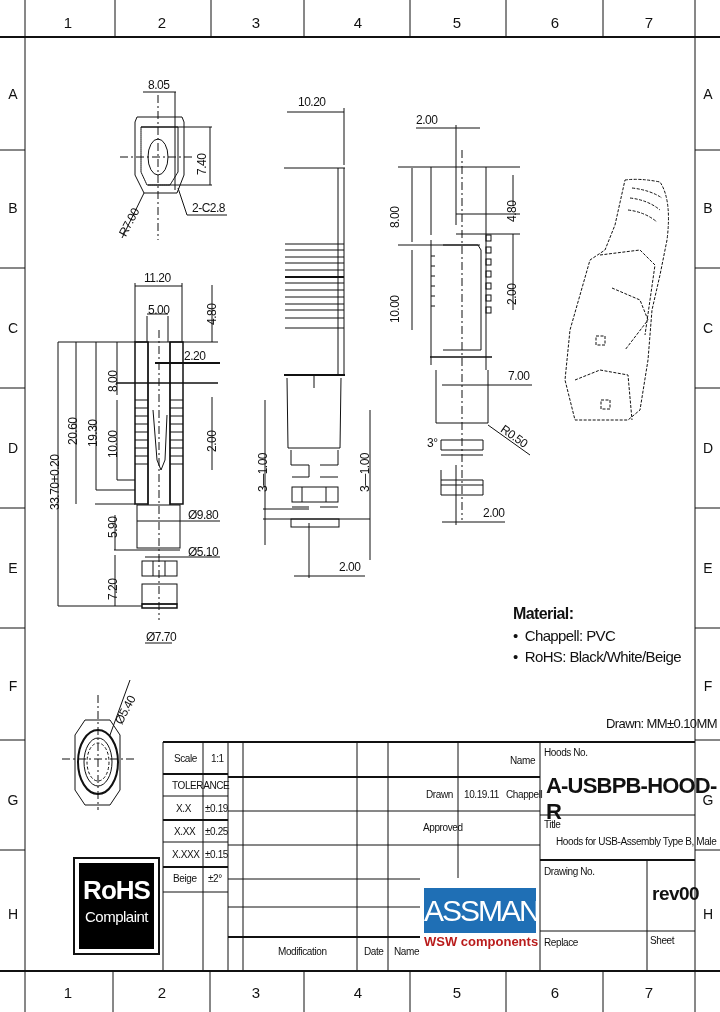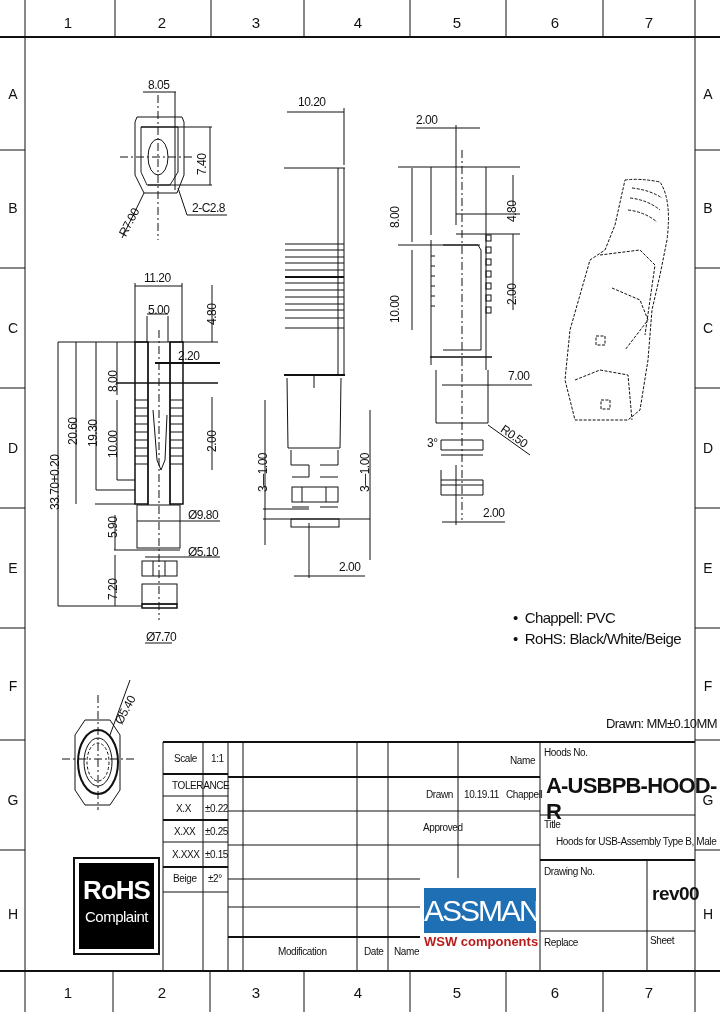--- a/index.html
+++ b/index.html
@@ -329,21 +329,21 @@
   <span class="dim" style="left:148px;top:78px">8.05</span>
   <span class="dim v" style="left:195px;top:175px">7.40</span>
   <span class="dim rot" style="left:116px;top:232px;transform:rotate(-62deg)">R7.00</span>
   <span class="dim" style="left:192px;top:201px">2-C2.8</span>
 </div>
 
 <div>
   <span class="dim" style="left:144px;top:271px">11.20</span>
   <span class="dim" style="left:148px;top:303px">5.00</span>
   <span class="dim v" style="left:205px;top:325px">4.80</span>
-  <span class="dim" style="left:178px;top:349px">2.20</span>
+  <span class="dim" style="left:184px;top:349px">2.20</span>
   <span class="dim v" style="left:48px;top:510px">33.70+0.20</span>
   <span class="dim v" style="left:66px;top:445px">20.60</span>
   <span class="dim v" style="left:86px;top:447px">19.30</span>
   <span class="dim v" style="left:106px;top:392px">8.00</span>
   <span class="dim v" style="left:106px;top:458px">10.00</span>
   <span class="dim v" style="left:205px;top:452px">2.00</span>
   <span class="dim v" style="left:106px;top:538px">5.90</span>
   <span class="dim v" style="left:106px;top:600px">7.20</span>
   <span class="dim" style="left:188px;top:508px">Ø9.80</span>
   <span class="dim" style="left:188px;top:545px">Ø5.10</span>
@@ -367,38 +367,39 @@
   <span class="dim v" style="left:505px;top:222px">4.80</span>
   <span class="dim v" style="left:388px;top:323px">10.00</span>
   <span class="dim v" style="left:505px;top:305px">2.00</span>
   <span class="dim" style="left:508px;top:369px">7.00</span>
   <span class="dim" style="left:427px;top:436px">3°</span>
   <span class="dim rot" style="left:506px;top:422px;transform:rotate(35deg)">R0.50</span>
   <span class="dim" style="left:483px;top:506px">2.00</span>
 </div>
 
 <div class="material">
+  <div class="mt-title">Material:</div>
   <div class="mt-item">Chappell: PVC</div>
   <div class="mt-item">RoHS: Black/White/Beige</div>
 </div>
 <div class="unit">Drawn: MM±0.10MM</div>
 
 <div class="rohs">
   <div class="rohs-inner">
     <div class="rohs-big">RoHS</div>
     <div class="rohs-small">Complaint</div>
   </div>
 </div>
 
 <div>
   <span class="tb" style="left:174px;top:753px">Scale</span>
   <span class="tb" style="left:211px;top:753px">1:1</span>
   <span class="tb" style="left:172px;top:780px">TOLERANCE</span>
   <span class="tb" style="left:176px;top:803px">X.X</span>
-  <span class="tb" style="left:205px;top:803px">±0.22</span>
+  <span class="tb" style="left:205px;top:803px">±0.19</span>
   <span class="tb" style="left:174px;top:826px">X.XX</span>
   <span class="tb" style="left:205px;top:826px">±0.25</span>
   <span class="tb" style="left:172px;top:849px">X.XXX</span>
   <span class="tb" style="left:205px;top:849px">±0.15</span>
   <span class="tb" style="left:173px;top:873px">Beige</span>
   <span class="tb" style="left:208px;top:873px">±2°</span>
   <span class="tb" style="left:278px;top:946px">Modification</span>
   <span class="tb" style="left:364px;top:946px">Date</span>
   <span class="tb" style="left:394px;top:946px">Name</span>
   <span class="tb" style="left:510px;top:755px">Name</span>

